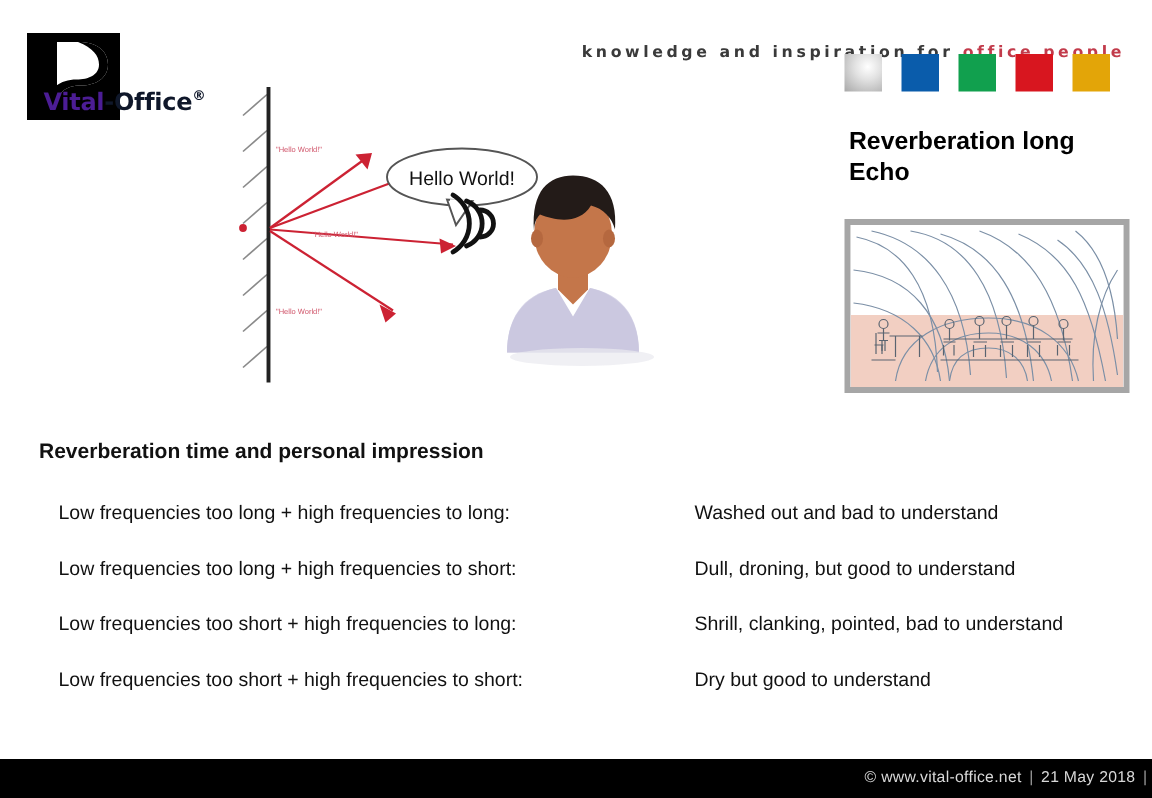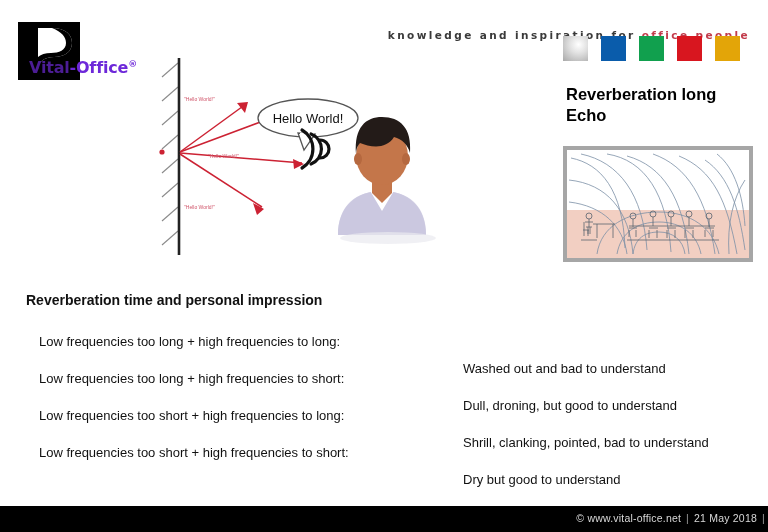--- a/index.html
+++ b/index.html
@@ -43,21 +43,21 @@
     left: 11px;
     top: 36px;
     font-size: 16px;
     font-weight: bold;
     letter-spacing: -0.2px;
     white-space: nowrap;
     color: #000;
     font-family: "DejaVu Sans", sans-serif;
   }
   .logo-word .w1 { color: #4c1d95; }
-  .logo-word .w2 { color: #6d28d9; }
+  .logo-word .w2 { color: #0f172a; }
   .logo-reg { font-size: 9px; vertical-align: super; }
 
   
   .tagline {
     position: absolute;
     right: 18px;
     top: 17px;
     font-size: 10.5px;
     font-weight: bold;
     letter-spacing: 2.4px;
@@ -138,21 +138,20 @@
   }
   .row .left {
     position: absolute;
     left: 26px;
     top: 0;
   }
   .row .right {
     position: absolute;
     left: 450px;
     top: 0;
-    margin-top: 27px;
   }
 
   
   .footer {
     position: absolute;
     left: 0;
     bottom: 0;
     width: 768px;
     height: 26px;
     background: #000000;

